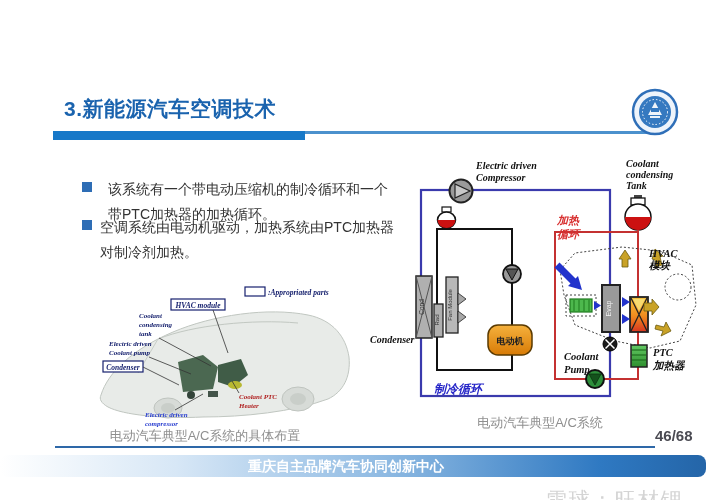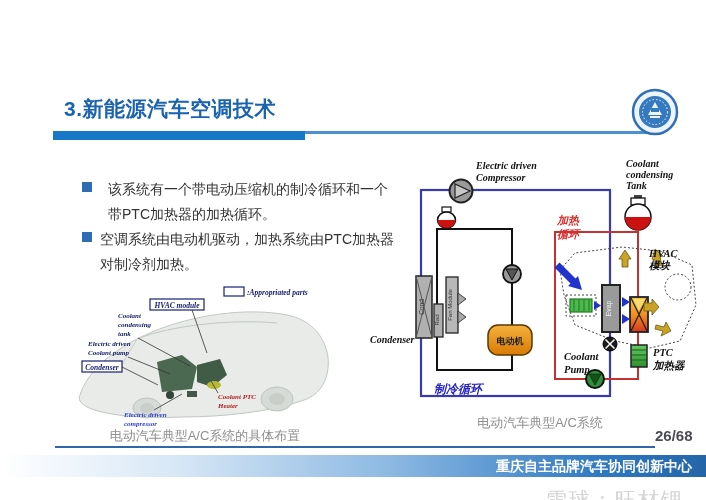--- a/index.html
+++ b/index.html
@@ -8,31 +8,31 @@
   .title{position:absolute;left:64px;top:68px;font-size:21px;font-weight:bold;color:#1a63ae;letter-spacing:.5px;}
   .title-bar-thick{position:absolute;left:53px;top:104px;width:252px;height:9px;background:#1778c8;}
   .title-bar-thin{position:absolute;left:305px;top:104px;width:347px;height:3px;background:#4b91cd;}
   .logo{position:absolute;left:631px;top:61px;width:48px;height:48px;}
   .heading{position:absolute;left:62px;top:124px;display:flex;align-items:center;gap:8px;}
   .heading .sq{width:12px;height:12px;background:#c81414;}
   .heading .txt{font-size:15px;font-weight:bold;color:#c81414;}
   .bullet{position:absolute;left:82px;display:flex;gap:8px;width:316px;}
   .bullet .sq{flex:0 0 10px;width:10px;height:10px;background:#2e6db5;margin-top:5px;}
   .bullet .txt{font-size:14px;color:#333;line-height:25px;width:300px;}
-  .b1{top:150px;gap:16px;} .b2{top:200px;}
-  .figure-left{position:absolute;left:42px;top:250px;width:290px;height:155px;}
+  .b1{top:150px;gap:16px;} .b2{top:188px;}
+  .figure-left{position:absolute;left:63px;top:250px;width:290px;height:155px;}
   .figure-right{position:absolute;left:360px;top:128px;width:346px;height:265px;}
   .caption{position:absolute;font-size:13px;color:#8f8f8f;text-align:center;}
   .cap-left{left:60px;top:400px;width:290px;}
   .cap-right{left:420px;top:387px;width:240px;}
   .rule{position:absolute;left:55px;top:419px;width:600px;height:2px;background:#2e68a8;}
   .pagenum{position:absolute;left:655px;top:400px;font-size:15px;font-weight:bold;color:#4a4a52;}
   .banner{position:absolute;left:0;top:428px;width:706px;height:22px;line-height:22px;
           background:linear-gradient(90deg,#ffffff 0%,#d7e7f6 25%,#8db9e2 55%,#2f79c2 85%,#2465a8 100%);
-          color:#ffffff;font-size:14px;font-weight:bold;text-align:right;box-sizing:border-box;padding-right:14px;}
+          color:#ffffff;font-size:14px;font-weight:bold;text-align:center;box-sizing:border-box;padding-right:14px;border-radius:8px;}
   .watermark{position:absolute;left:512px;top:459px;display:flex;align-items:center;gap:6px;color:#d4d4d4;}
   .watermark .wm-text{font-size:21px;letter-spacing:2px;color:#d4d4d4;}
   svg text.serifbi{font-family:"Liberation Serif",serif;font-weight:bold;font-style:italic;}
   svg text.sans{font-family:"Liberation Sans",sans-serif;}
 </style>
 </head>
 <body>
 
 <div class="slide">
 
@@ -282,21 +282,21 @@
         <text class="serifbi" x="289" y="102" font-size="10.5" fill="#111">HVAC</text>
         <text class="serifbi" x="289" y="114" font-size="10.5" fill="#111">模块</text>
       </g>
     </svg>
   </div>
 
   <div class="caption cap-right">电动汽车典型A/C系统</div>
   <div class="caption cap-left">电动汽车典型A/C系统的具体布置</div>
 
   <div class="rule"></div>
-  <div class="pagenum">26/68</div>
+  <div class="pagenum">46/68</div>
   <div class="banner">重庆自主品牌汽车协同创新中心</div>
 
   <div class="watermark">
     <svg width="28" height="28" viewBox="0 0 28 28">
       <circle cx="14" cy="14" r="12" fill="none" stroke="#d4d4d4" stroke-width="2"></circle>
       <path d="M9,8 C15,14 15,18 10,21" fill="none" stroke="#d4d4d4" stroke-width="2.4" stroke-linecap="round"></path>
       <path d="M19,8 C13,13 13,18 19,21" fill="none" stroke="#d4d4d4" stroke-width="2.4" stroke-linecap="round"></path>
     </svg>
     <span class="wm-text">雪球：旺材锂电</span>
   </div>

